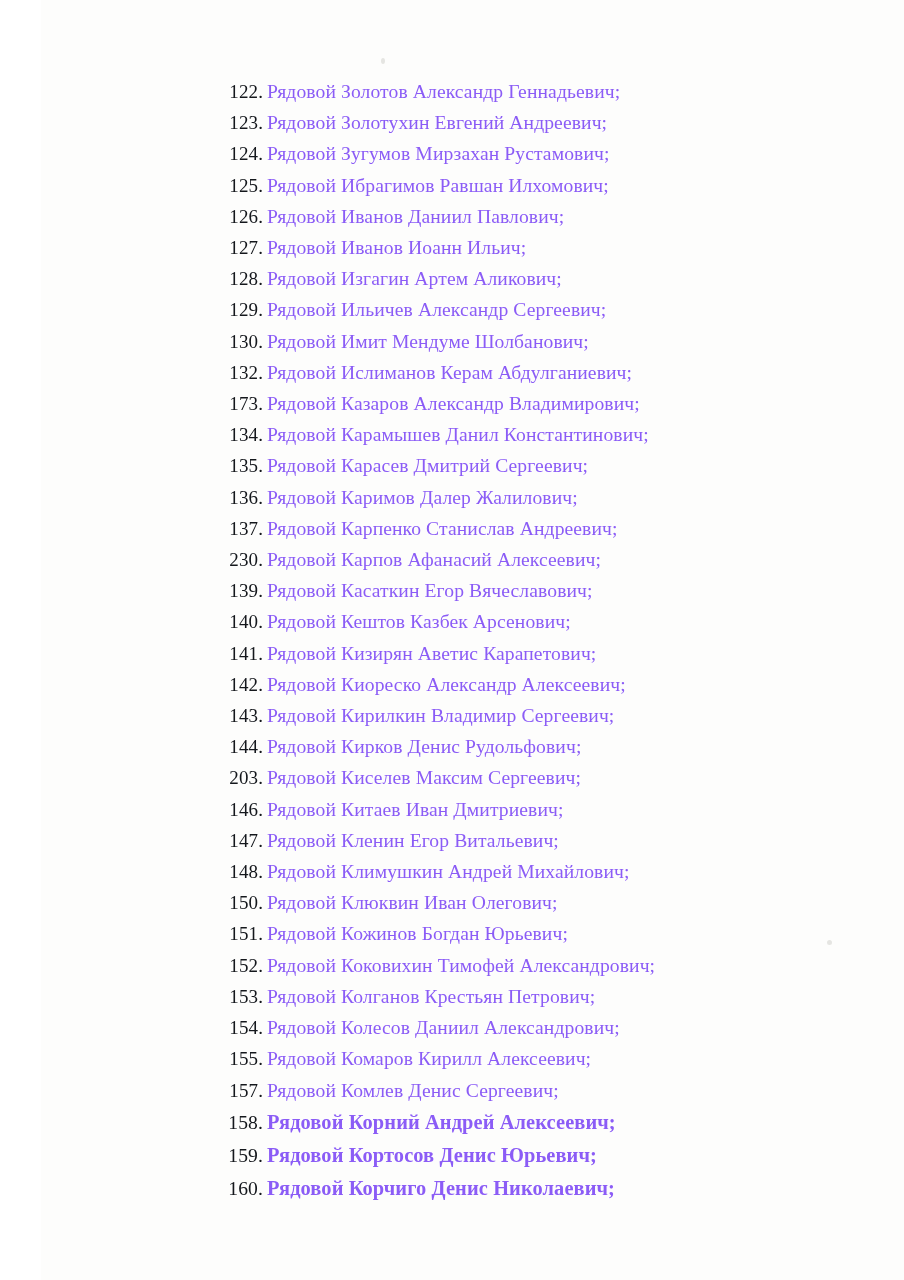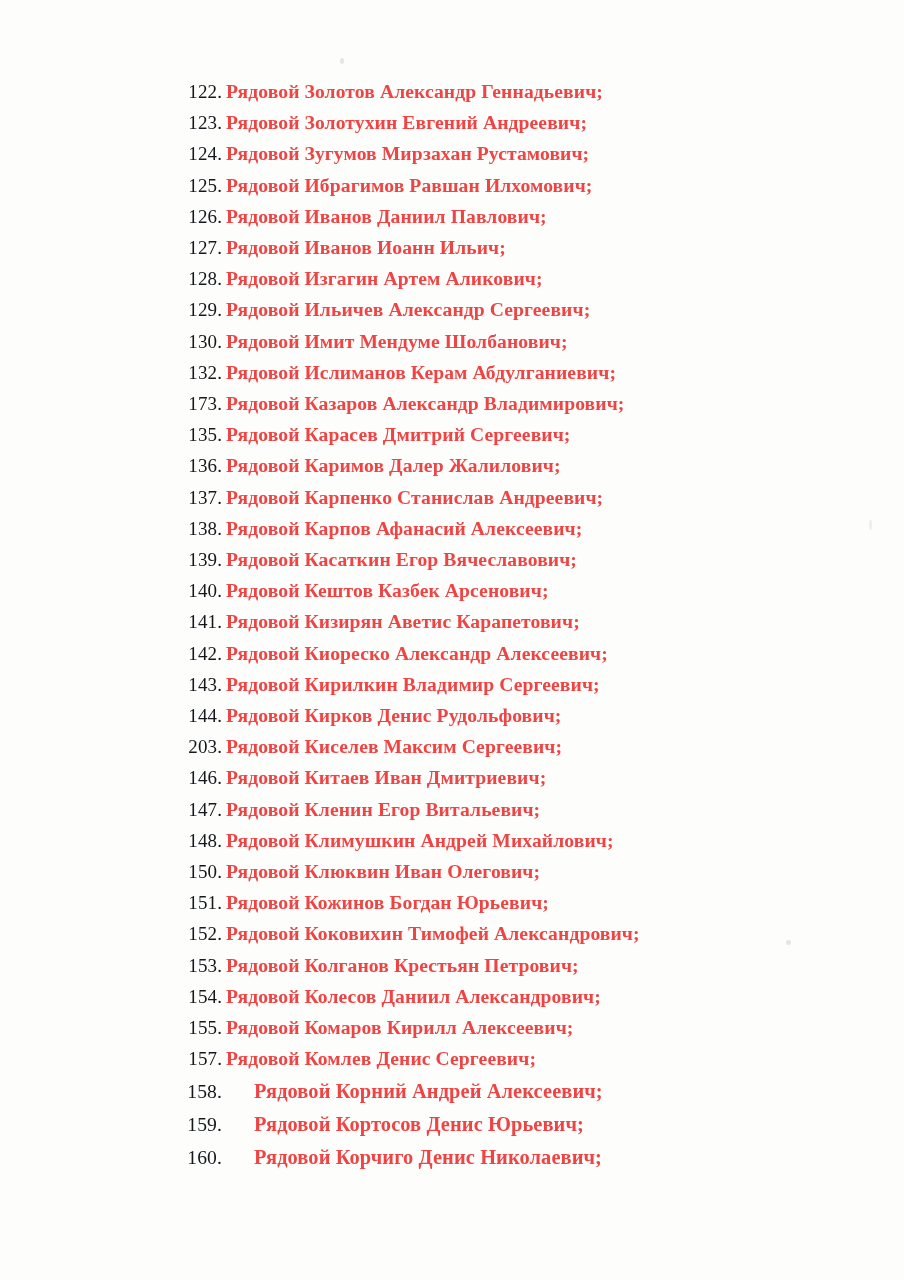--- a/index.html
+++ b/index.html
@@ -12,20 +12,21 @@
     height: 1280px;
     font-family: "Liberation Serif", serif;
     color: #111418;
     position: relative;
     overflow: hidden;
   }
   .page {
     position: absolute;
     inset: 0;
     background: #fdfdfc;
+    margin-left: 41px;
   }
   
   .scan-speck {
     position: absolute;
     background: #d8d8d4;
     border-radius: 50%;
     opacity: .65;
   }
   .speck-a { left: 340px; top: 58px; width: 4px; height: 6px; }
   .speck-b { left: 786px; top: 940px; width: 5px; height: 5px; }
@@ -50,29 +51,27 @@
   .entry .num {
     flex: 0 0 46px;
     text-align: right;
     font-size: 19px;
     color: #14171c;
     padding-right: 4px;
   }
   .entry .name {
     flex: 1 1 auto;
     white-space: nowrap;
-    color: #ef4444;
-    font-weight: bold;
+    color: #8b5cf6;
   }
   
   .entry.heavy {
     font-size: 20.4px;
     line-height: 33px;
     font-weight: 600;
-    gap: 28px;
   }
   .entry.heavy .num { font-size: 19.6px; font-weight: 400; }
 </style>
 </head>
 <body>
 
 <div class="page">
   <span class="scan-speck speck-a"></span>
   <span class="scan-speck speck-b"></span>
   <span class="scan-speck speck-c"></span>
@@ -116,33 +115,37 @@
       </li>
       <li class="entry">
         <span class="num">132.</span>
         <span class="name">Рядовой Ислиманов Керам Абдулганиевич;</span>
       </li>
       <li class="entry">
         <span class="num">173.</span>
         <span class="name">Рядовой Казаров Александр Владимирович;</span>
       </li>
       <li class="entry">
+        <span class="num">134.</span>
+        <span class="name">Рядовой Карамышев Данил Константинович;</span>
+      </li>
+      <li class="entry">
         <span class="num">135.</span>
         <span class="name">Рядовой Карасев Дмитрий Сергеевич;</span>
       </li>
       <li class="entry">
         <span class="num">136.</span>
         <span class="name">Рядовой Каримов Далер Жалилович;</span>
       </li>
       <li class="entry">
         <span class="num">137.</span>
         <span class="name">Рядовой Карпенко Станислав Андреевич;</span>
       </li>
       <li class="entry">
-        <span class="num">138.</span>
+        <span class="num">230.</span>
         <span class="name">Рядовой Карпов Афанасий Алексеевич;</span>
       </li>
       <li class="entry">
         <span class="num">139.</span>
         <span class="name">Рядовой Касаткин Егор Вячеславович;</span>
       </li>
       <li class="entry">
         <span class="num">140.</span>
         <span class="name">Рядовой Кештов Казбек Арсенович;</span>
       </li>

